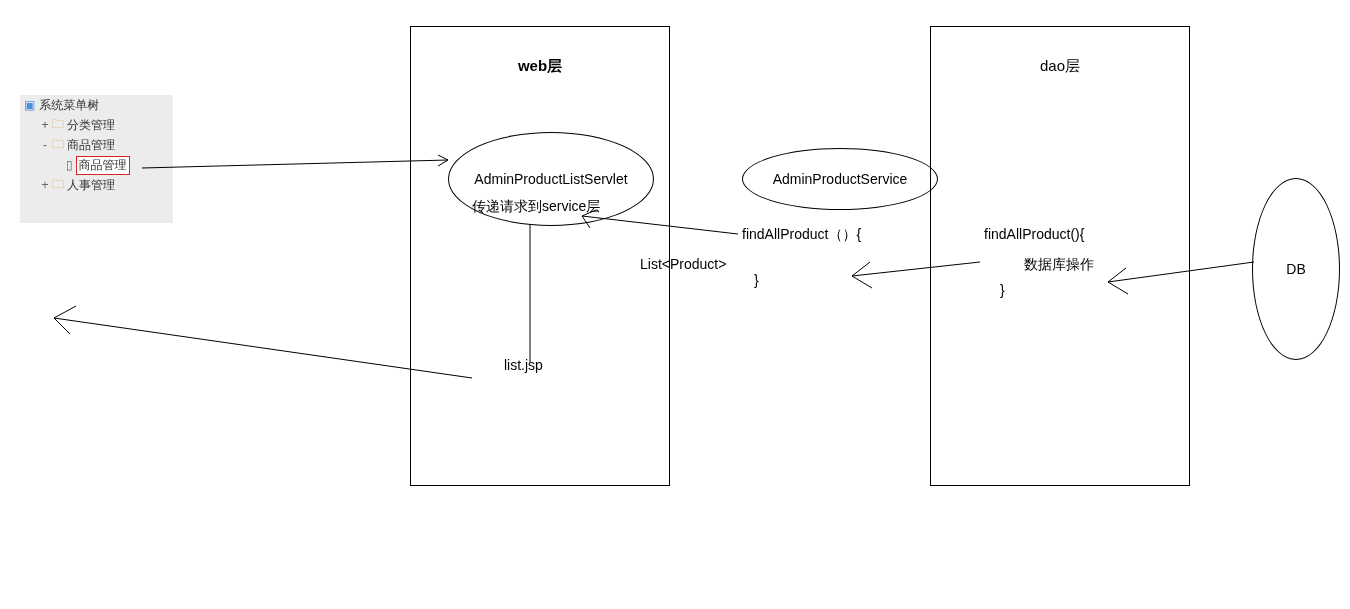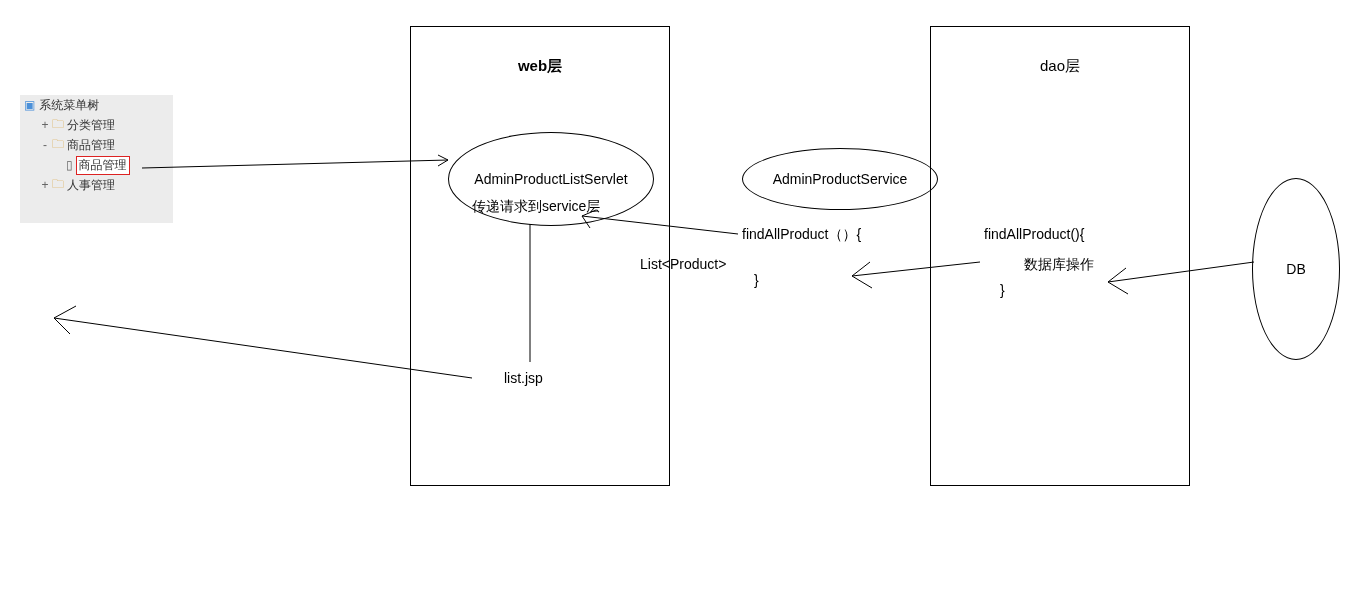--- a/index.html
+++ b/index.html
@@ -155,21 +155,21 @@
     <span>DB</span>
   </div>
 
   <div class="free-text" style="left:472px; top:198px;">传递请求到service层</div>
   <div class="free-text" style="left:742px; top:226px;">findAllProduct（）{</div>
   <div class="free-text" style="left:640px; top:256px;">List&lt;Product&gt;</div>
   <div class="free-text" style="left:754px; top:272px;">}</div>
   <div class="free-text" style="left:984px; top:226px;">findAllProduct(){</div>
   <div class="free-text" style="left:1024px; top:256px;">数据库操作</div>
   <div class="free-text" style="left:1000px; top:282px;">}</div>
-  <div class="free-text" style="left:480px; top:370px;padding-left:24px;">list.jsp</div>
+  <div class="free-text" style="left:480px; top:357px;padding-left:24px;">list.jsp</div>
 
   <svg class="overlay">
 
     <g>
       <line x1="142" y1="168" x2="448" y2="160" stroke="#000" stroke-width="1"></line>
       <polyline points="438,155 448,160 438,166" fill="none" stroke="#000" stroke-width="1"></polyline>
     </g>
 
     <g>
       <line x1="738" y1="234" x2="582" y2="216" stroke="#000" stroke-width="1"></line>

